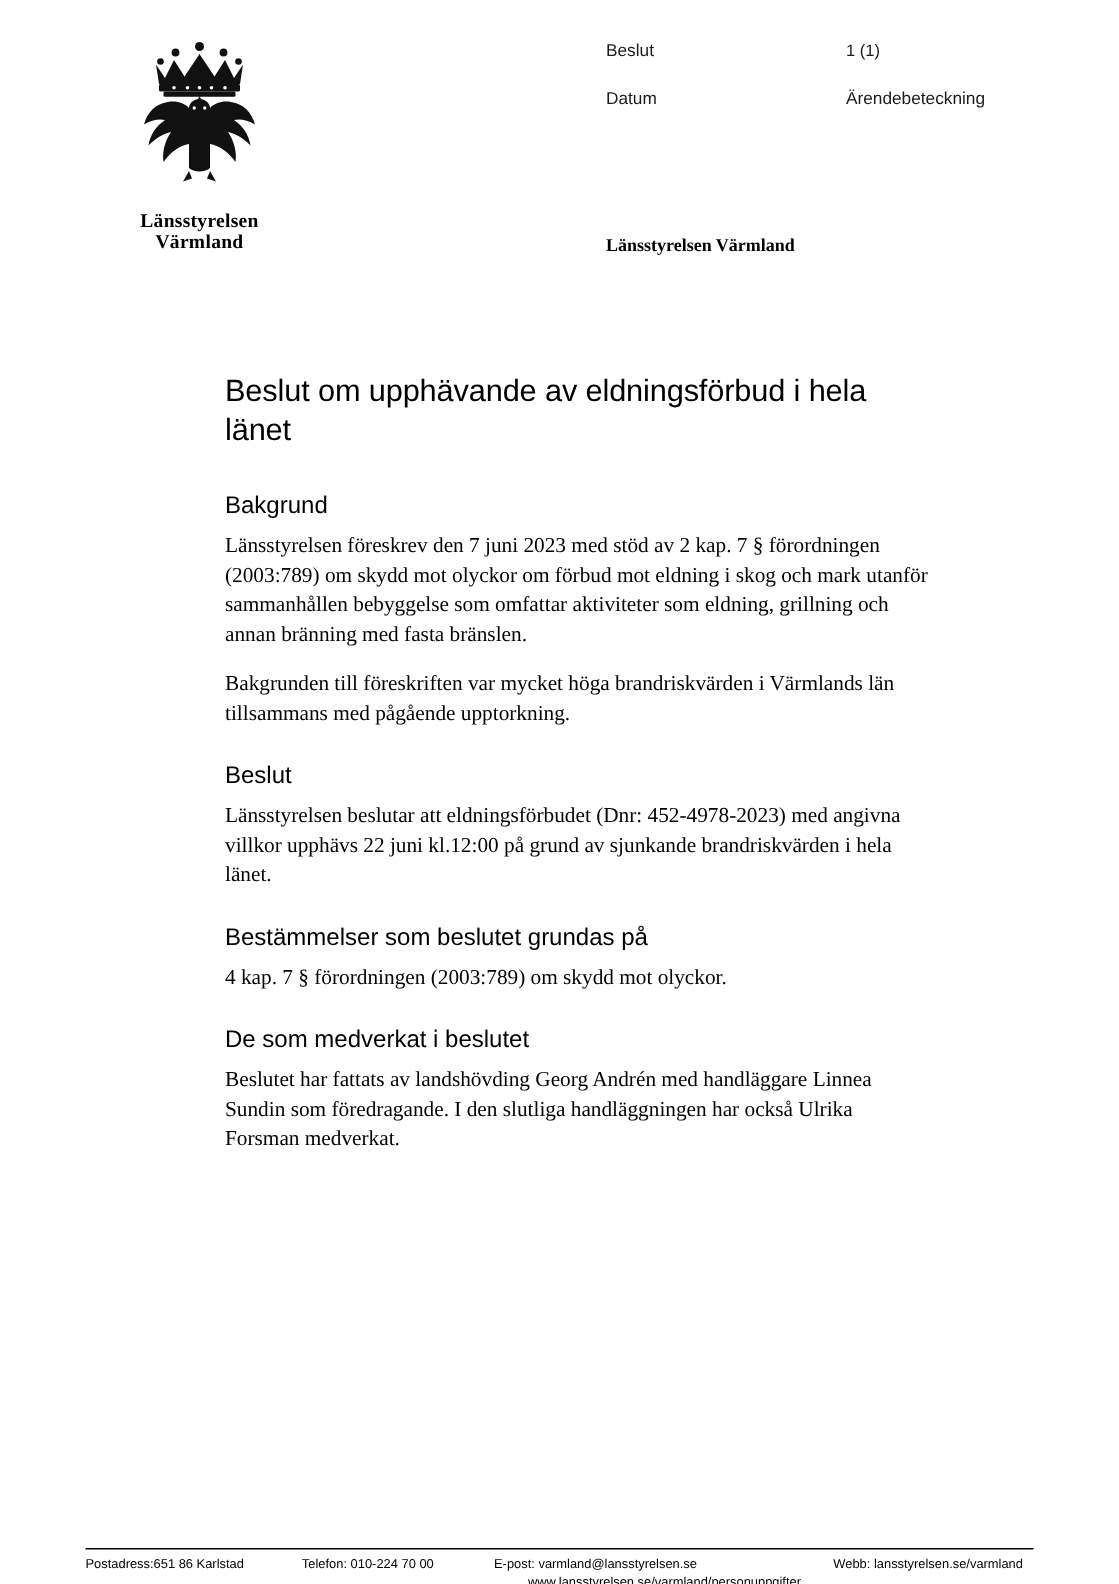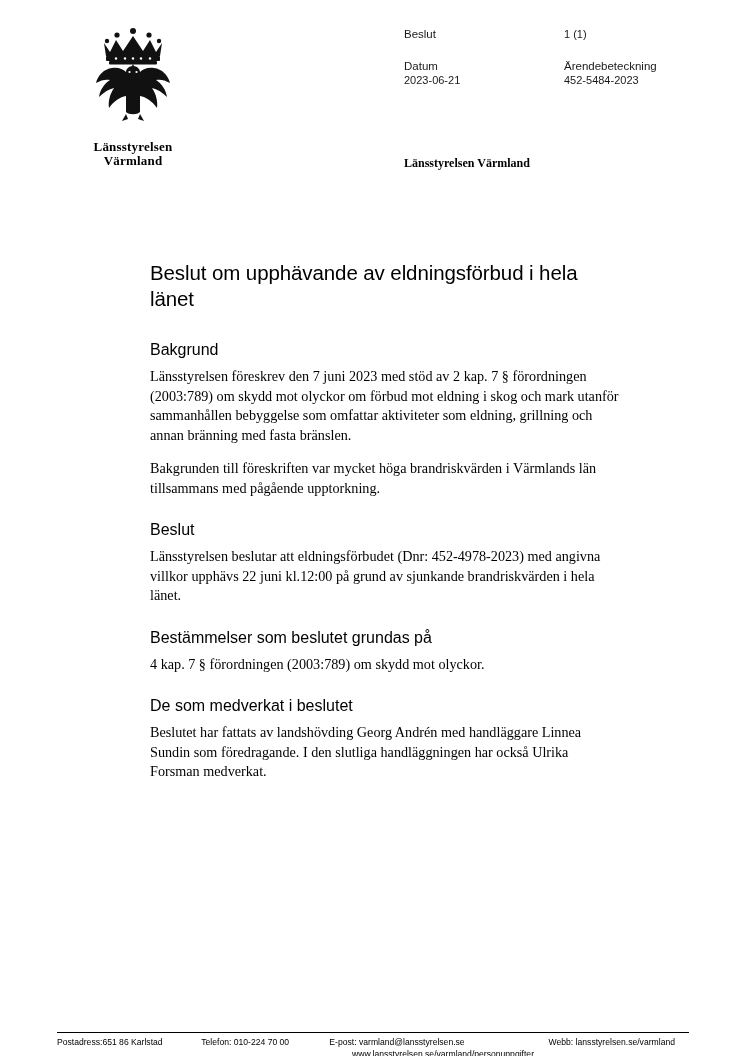--- a/index.html
+++ b/index.html
@@ -88,21 +88,21 @@
     left: 150px;
     top: 248px;
     width: 470px;
   }
 
   h1.doc-title {
     font-family: "Liberation Sans", sans-serif;
     font-weight: normal;
     font-size: 20.5px;
     line-height: 26px;
-    margin: 12px 0 28px 0;
+    margin: 0 0 28px 0;
     letter-spacing: -0.1px;
   }
 
   h2.section-title {
     font-family: "Liberation Sans", sans-serif;
     font-weight: normal;
     font-size: 16px;
     line-height: 20px;
     margin: 0 0 7px 0;
   }
@@ -135,21 +135,21 @@
     width: 632px;
     margin-bottom: 4px;
   }
   .footer-row {
     display: flex;
     justify-content: flex-start;
   }
   .f-addr  { width: 152px; }
   .f-tel   { width: 135px; }
   .f-mail  { width: 231px; }
-  .f-web   { width: 148px; }
+  .f-web   { width: 148px; text-align: center; }
   .footer-row2 {
     text-align: center;
     width: 632px;
     margin-top: 2px;
     padding-left: 140px;
     box-sizing: border-box;
   }
 </style>
 </head>
 <body>
@@ -218,24 +218,20 @@
     <div class="meta">
       <div class="meta-row">
         <span class="meta-col-a meta-label">Beslut</span>
         <span class="meta-col-b meta-value">1 (1)</span>
       </div>
       <div class="meta-row spacer"></div>
       <div class="meta-row">
         <span class="meta-col-a meta-label">Datum</span>
         <span class="meta-col-b meta-label">Ärendebeteckning</span>
       </div>
-      <div class="meta-row">
-        <span class="meta-col-a meta-value">2023-06-21</span>
-        <span class="meta-col-b meta-value">452-5484-2023</span>
-      </div>
     </div>
 
     <div class="recipient">Länsstyrelsen Värmland</div>
   </div>
 
   <div class="content">
 
     <h1 class="doc-title">Beslut om upphävande av eldningsförbud i hela länet</h1>
 
     <div class="section">

